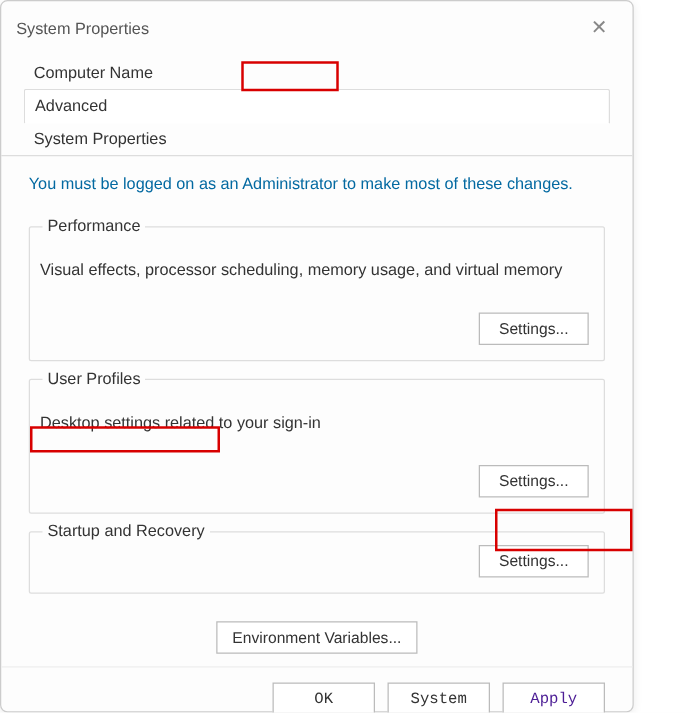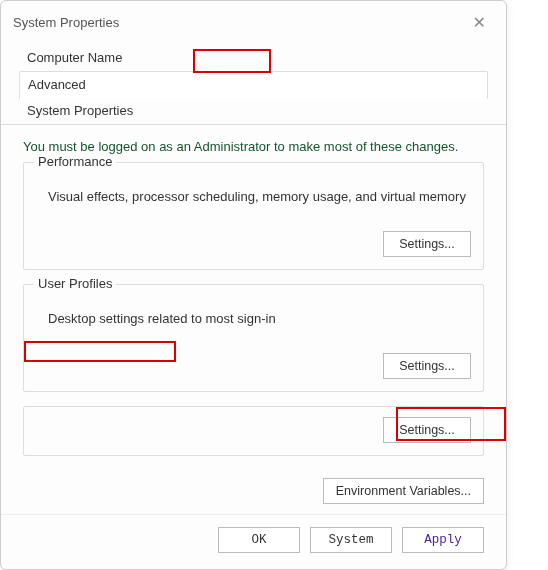--- a/index.html
+++ b/index.html
@@ -5,28 +5,28 @@
 * { box-sizing: border-box; margin: 0; padding: 0; font-family: 'Segoe UI', Tahoma, sans-serif; }
 body { width: 548px; height: 570px; background: #fff; }
 .window { width: 507px; height: 570px; border: 1px solid #ccc; border-radius: 6px; background: #fdfdfd; position: relative; box-shadow: 0 2px 8px rgba(0,0,0,0.08); }
 .titlebar { display: flex; align-items: center; justify-content: space-between; padding: 8px 12px 0 12px; height: 34px; }
 .title { font-size: 13px; color: #555; }
 .close { font-size: 16px; color: #888; cursor: pointer; padding: 4px 8px; }
 .tabs { display: flex; padding: 10px 18px 0 18px; font-size: 13px; color: #333; border-bottom: 1px solid #ddd; flex-direction: column; }
 .tab { padding: 5px 8px 6px 8px; cursor: pointer; position: relative; }
 .tab.active { background: #fff; border: 1px solid #ddd; border-bottom: 1px solid #fff; margin-bottom: -1px; border-radius: 2px 2px 0 0; }
 .panel { padding: 14px 22px 8px 22px; }
-.intro { font-size: 13px; color: #14532d; margin-bottom: 8px; }
-.fieldset { border: 1px solid #ddd; border-radius: 2px; padding: 10px 12px 12px 24px; margin-bottom: 14px; position: relative; }
+.intro { font-size: 13px; color: #0369a1; margin-bottom: 27px; }
+.fieldset { border: 1px solid #ddd; border-radius: 2px; padding: 10px 12px 12px 8px; margin-bottom: 14px; position: relative; }
 .legend { position: absolute; top: -9px; left: 10px; background: #fdfdfd; padding: 0 4px; font-size: 13px; color: #333; }
 .desc { font-size: 13px; color: #333; margin-top: 16px; margin-bottom: 24px; min-height: 18px; }
 .btnrow { display: flex; justify-content: flex-end; }
 .btn { min-width: 88px; height: 26px; border: 1px solid #bbb; background: #fff; border-radius: 0; font-size: 12.5px; color: #333; cursor: pointer; padding: 0 12px; }
 .btn:disabled { color: #4c1d95; }
-.env-row { display: flex; justify-content: flex-end; padding: 0 22px 10px 22px; }
+.env-row { display: flex; justify-content: center; padding: 0 22px 10px 22px; }
 .dlg-buttons { display: flex; justify-content: flex-end; gap: 10px; padding: 12px 22px 14px 22px; border-top: 1px solid #eee; }
 .dlg-buttons .btn { min-width: 82px; font-family: Liberation Mono, monospace; }
 .hl-red { border: 2.5px solid #d80000; position: absolute; pointer-events: none; z-index: 10; }
 .hl-tab { top: 48px; left: 192px; width: 78px; height: 24px; }
 .hl-legend { top: 340px; left: 23px; width: 152px; height: 21px; }
 .hl-settings { top: 406px; left: 395px; width: 110px; height: 34px; }
 </style>
 </head>
 <body>
 
@@ -49,27 +49,28 @@
     <div class="fieldset">
       <div class="legend">Performance</div>
       <div class="desc">Visual effects, processor scheduling, memory usage, and virtual memory</div>
       <div class="btnrow">
           <button class="btn">Settings...</button>
         </div>
     </div>
 
     <div class="fieldset">
       <div class="legend">User Profiles</div>
-      <div class="desc">Desktop settings related to most sign-in</div>
+      <div class="desc">Desktop settings related to your sign-in</div>
       <div class="btnrow">
           <button class="btn">Settings...</button>
         </div>
     </div>
 
     <div class="fieldset">
+      <div class="legend">Startup and Recovery</div>
       <div class="btnrow">
           <button class="btn">Settings...</button>
         </div>
     </div>
   </div>
 
   <div class="env-row">
     <button class="btn" style="min-width:150px">Environment Variables...</button>
   </div>
 

